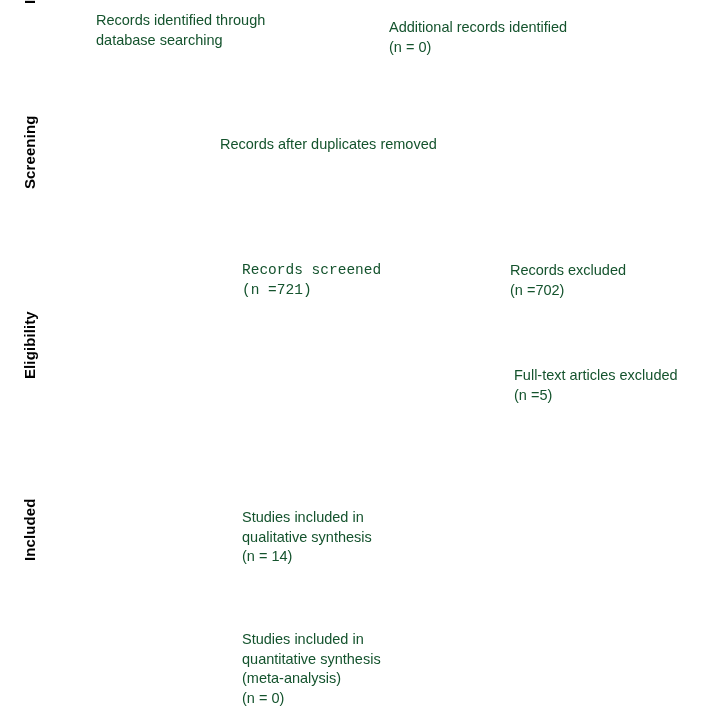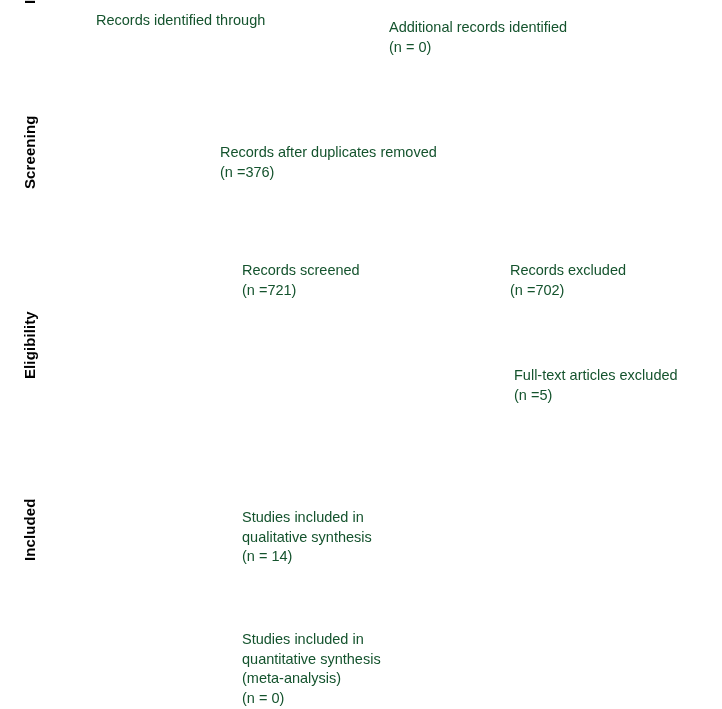--- a/index.html
+++ b/index.html
@@ -62,33 +62,33 @@
   <div class="stage-label" style="left:22px; top:379px; height:0;">
     <span>Eligibility</span>
   </div>
 
   <div class="stage-label" style="left:22px; top:561px; height:0;">
     <span>Included</span>
   </div>
 
   <div class="flow-box" style="left:96px; top:11px; width:240px;">
     <span class="line">Records identified through</span>
+    <span class="line">database searching</span>
   </div>
 
   <div class="flow-box" style="left:389px; top:11px; width:240px;margin-top:7px;">
     <span class="line">Additional records identified</span>
     <span class="line">(n = 0)</span>
   </div>
 
-  <div class="flow-box" style="left:220px; top:143px; width:280px;">
+  <div class="flow-box" style="left:220px; top:135px; width:280px;">
     <span class="line">Records after duplicates removed</span>
-    <span class="line">(n =376)</span>
   </div>
 
-  <div class="flow-box" style="left:242px; top:261px; width:240px;">
+  <div class="flow-box" style="left:242px; top:261px; width:240px;font-family:Liberation Mono, monospace;">
     <span class="line">Records screened</span>
     <span class="line">(n =721)</span>
   </div>
 
   <div class="flow-box" style="left:510px; top:261px; width:240px;">
     <span class="line">Records excluded</span>
     <span class="line">(n =702)</span>
   </div>
 
 

